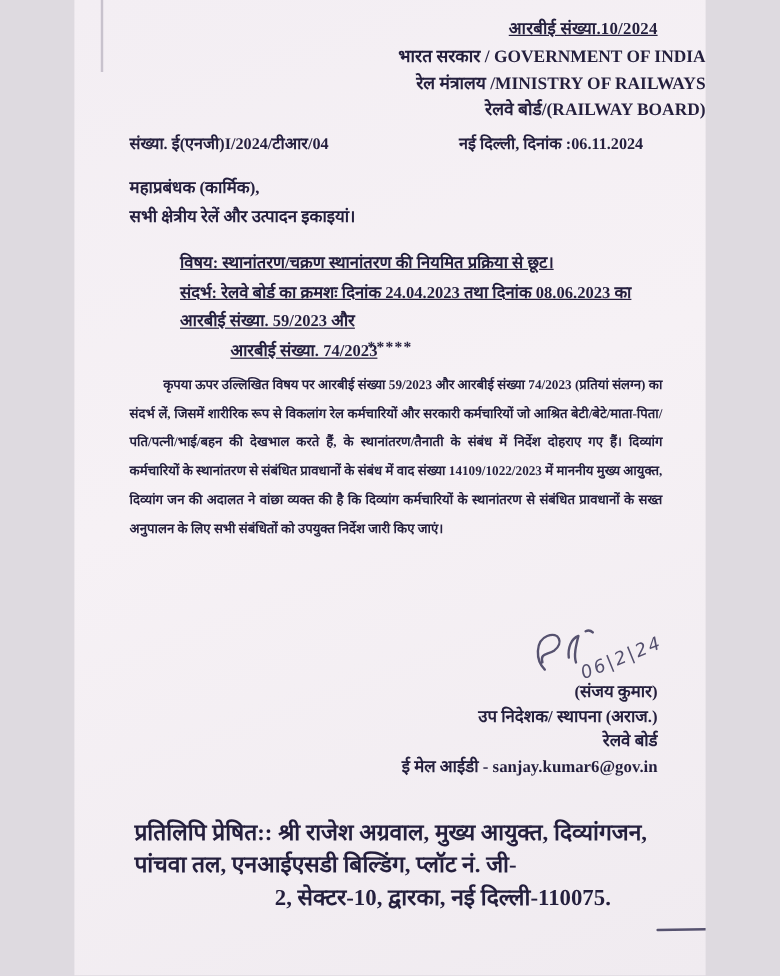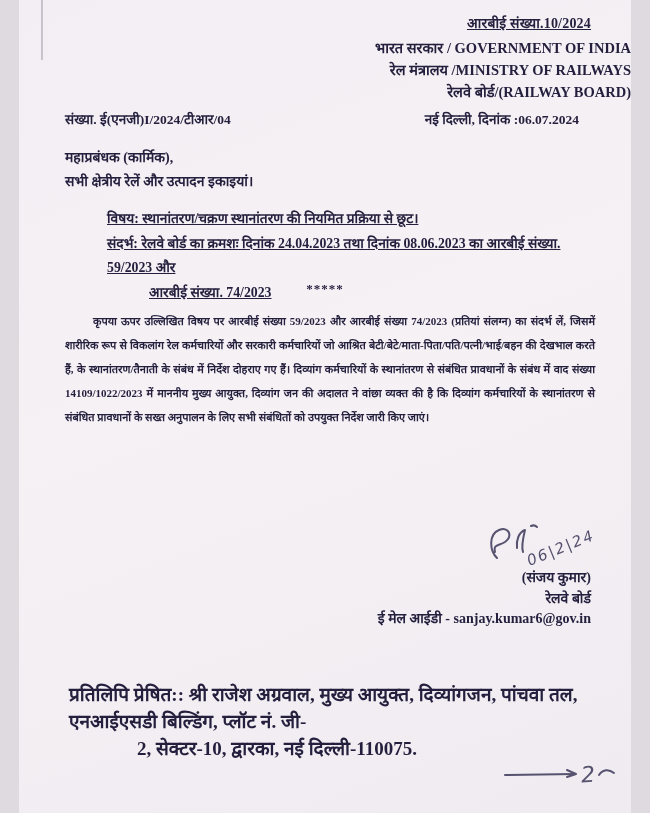--- a/index.html
+++ b/index.html
@@ -2,21 +2,21 @@
 <html><head>
 <meta charset="utf-8">
 <style>
   html, body {
     margin: 0;
     padding: 0;
     background: #dedae0;
   }
   .page {
     position: relative;
-    width: 612px;
+    width: 526px;
     height: 813px;
     margin: 0 auto;
     background: linear-gradient(160deg, #f3eef3 0%, #f6f1f5 45%, #f0ebf0 100%);
     color: #241f3d;
     font-family: "Liberation Serif", "DejaVu Serif", serif;
     overflow: hidden;
   }
   .scan-line {
     position: absolute;
     top: 0;
@@ -146,21 +146,21 @@
   .copyto {
     position: absolute;
     top: 681px;
     left: 50px;
     right: 30px;
     font-weight: 600;
     font-size: 19px;
     line-height: 27px;
   }
   .copy-cont {
-    margin-left: 68px;
+    margin-left: 117px;
   }
   .pagemark {
     position: absolute;
     top: 755px;
     left: 482px;
   }
   .pen {
     stroke: #56526f;
     fill: none;
     stroke-linecap: round;
@@ -182,21 +182,21 @@
   <div class="rbe">आरबीई संख्या.10/2024</div>
 
   <div class="letterhead">
     <div>भारत सरकार / GOVERNMENT OF INDIA</div>
     <div>रेल मंत्रालय /MINISTRY OF RAILWAYS</div>
     <div>रेलवे बोर्ड/(RAILWAY BOARD)</div>
   </div>
 
   <div class="refrow">
     <span>संख्या. ई(एनजी)I/2024/टीआर/04</span>
-    <span>नई दिल्ली, दिनांक :06.07.2024</span>
+    <span>नई दिल्ली, दिनांक :06.11.2024</span>
   </div>
 
   <div class="addressee">
     <div>महाप्रबंधक (कार्मिक),</div>
     <div>सभी क्षेत्रीय रेलें और उत्पादन इकाइयां।</div>
   </div>
 
   <div class="subjectblock">
     <div>विषय: स्थानांतरण/चक्रण स्थानांतरण की नियमित प्रक्रिया से छूट।</div>
     <div>संदर्भ: रेलवे बोर्ड का क्रमशः दिनांक 24.04.2023 तथा दिनांक 08.06.2023 का आरबीई संख्या. 59/2023 और</div>
@@ -211,20 +211,21 @@
   <div class="sigblock">
     <div class="scribble-wrap">
       <svg class="scribble-svg" width="70" height="46" viewBox="0 0 70 46">
         <path class="pen" stroke-width="2" d="M14,36 C6,28 6,12 16,8 C26,4 30,14 22,20 C16,24 10,22 12,30"></path>
         <path class="pen" stroke-width="2" d="M34,26 C33,18 36,10 42,8 C40,16 38,24 40,30"></path>
         <path class="pen" stroke-width="2" d="M48,4 C50,3 52,3 54,5"></path>
       </svg>
       <div class="sig-date">06|2|24</div>
     </div>
     <div>(संजय कुमार)</div>
+    <div>उप निदेशक/ स्थापना (अराज.)</div>
     <div>रेलवे बोर्ड</div>
     <div>ई मेल आईडी - sanjay.kumar6@gov.in</div>
   </div>
 
   <div class="copyto">
     <div>प्रतिलिपि प्रेषित:: श्री राजेश अग्रवाल, मुख्य आयुक्त, दिव्यांगजन, पांचवा तल, एनआईएसडी बिल्डिंग, प्लॉट नं. जी-</div>
     <div class="copy-cont">2, सेक्टर-10, द्वारका, नई दिल्ली-110075.</div>
   </div>
 
   <div class="pagemark">

